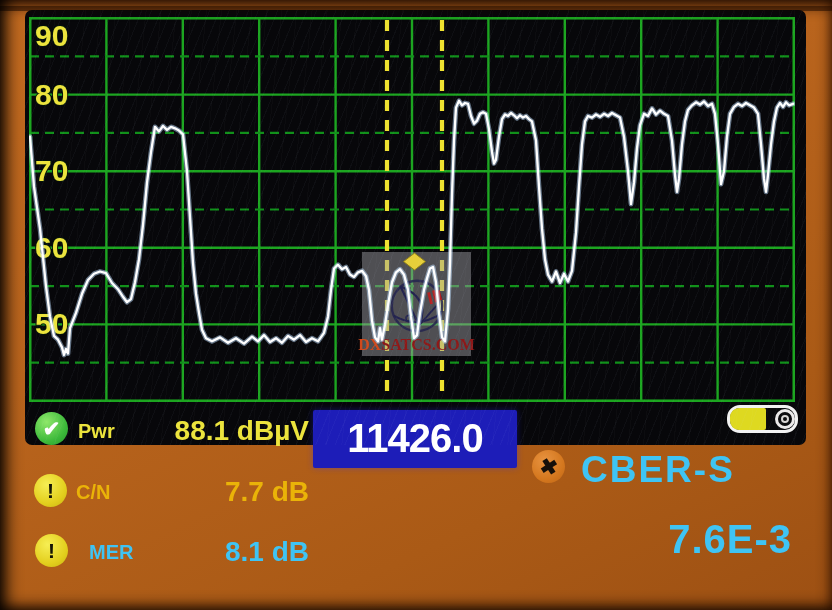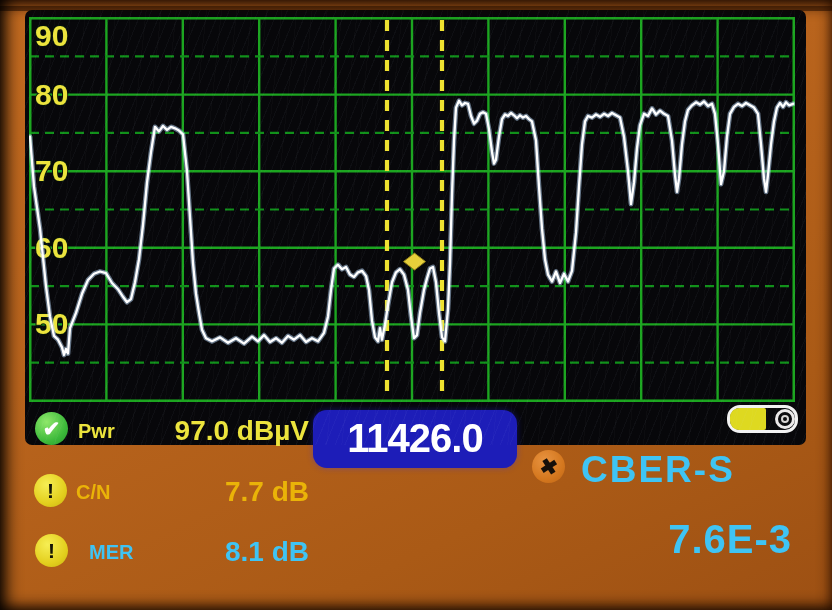--- a/index.html
+++ b/index.html
@@ -52,21 +52,21 @@
   .icon-fail{background:radial-gradient(circle at 38% 32%,#e89340,#d4771e 62%,#bd6616);color:#16100a;}
   .icon-fail span{display:inline-block;transform:rotate(12deg);}
   .row-label{font-size:20px;line-height:34px;}
   .row-value{font-size:28px;line-height:34px;text-align:right;width:194px;left:90px;}
   .c-yellow{color:#ece43c;}
   .c-lav{color:#eab308;}
   .c-cyan{color:#3fc4f4;}
   .c-white{color:#f4f4f6;}
   .freq-box{
     left:288px;top:400px;width:204px;height:58px;background:#1d1db8;
-    border-radius:14px;text-align:center;line-height:57px;font-size:40px;letter-spacing:-1px;color:#fff;
+    border-radius:2px;text-align:center;line-height:57px;font-size:40px;letter-spacing:-1px;color:#fff;
     box-shadow:0 0 6px rgba(40,40,255,.35);
   }
   .freq-unit{left:288px;top:462px;width:204px;text-align:center;font-size:24px;line-height:26px;}
   .span-label{left:288px;top:513px;width:204px;text-align:center;font-size:28px;line-height:32px;}
   .mkw-label{left:288px;top:546px;width:204px;text-align:center;font-size:28px;line-height:32px;}
   .cber-label{left:556px;top:437px;font-size:37px;line-height:46px;letter-spacing:2px;}
   .cber-value{left:560px;top:505px;width:207px;text-align:right;font-size:40px;line-height:48px;letter-spacing:1px;}
   
   .battery{position:absolute;left:702px;top:395px;width:71px;height:28px;z-index:4;
     border:3px solid #f2f2f2;border-radius:13px;background:#0a0a0c;}
@@ -109,32 +109,46 @@
         <rect x="1" y="1" width="764" height="383" fill="none" stroke="#1ca520" stroke-width="2.8"></rect>
         <text x="6" y="29" fill="#ece43c" font-size="30" font-weight="bold">90</text>
         <text x="6" y="87.6" fill="#ece43c" font-size="30" font-weight="bold">80</text>
         <text x="6" y="164.2" fill="#ece43c" font-size="30" font-weight="bold">70</text>
         <text x="6" y="240.8" fill="#ece43c" font-size="30" font-weight="bold">60</text>
         <text x="6" y="317.4" fill="#ece43c" font-size="30" font-weight="bold">50</text>
         <line x1="358" y1="3" x2="358" y2="382" stroke="#efe22f" stroke-width="4.2" stroke-dasharray="11 9"></line>
         <line x1="413" y1="3" x2="413" y2="382" stroke="#efe22f" stroke-width="4.2" stroke-dasharray="11 9"></line>
       </svg>
 
+    <div class="watermark">
+      <svg class="logo" width="62" height="62" viewBox="0 0 64 64">
+        <circle cx="32" cy="34" r="26" fill="none" stroke="#23234f" stroke-width="2.4" opacity=".85"></circle>
+        <path d="M15 14 L34 54" stroke="#23234f" stroke-width="2.2" fill="none"></path>
+        <path d="M15 14 C32 20 44 34 34 54" stroke="#23234f" stroke-width="2.2" fill="none"></path>
+        <path d="M8 44 Q32 58 57 42" stroke="#23234f" stroke-width="2" fill="none"></path>
+        <path d="M34 54 L52 34" stroke="#23234f" stroke-width="1.8" fill="none"></path>
+        <path d="M44 20 l3 12" stroke="#b52222" stroke-width="3" fill="none"></path>
+        <path d="M49 18 l3 12" stroke="#b52222" stroke-width="3" fill="none"></path>
+        <path d="M54 18 l2.5 10" stroke="#b52222" stroke-width="3" fill="none"></path>
+        <circle cx="24" cy="47" r="3.4" fill="none" stroke="#23234f" stroke-width="1.6"></circle>
+      </svg>
+      <div class="wm-text"><span class="wm-dx">DX</span><span class="wm-rest">SATCS.COM</span></div>
+    </div>
 
     <svg id="trace-svg" class="plot" width="766" height="385" viewBox="0 0 766 385">
         <polyline points="1,119.7 5,169.5 11,211.7 17,269.1 21,299.7 25,318.9 29,322.7 33,330.4 35,338.0 37,331.9 39,336.5 41,311.2 47,295.9 53,276.8 59,263.0 65,256.8 71,254.5 77,256.1 83,266.0 89,272.2 94,279.8 98,285.2 102,282.1 106,265.3 110,242.3 114,207.8 118,165.7 122,135.1 126,109.8 130,114.4 134,109.0 138,112.8 142,109.8 146,111.3 150,113.6 154,117.4 158,154.2 161,200.2 164,246.1 167,276.8 170,295.9 173,312.8 177,321.2 183,324.3 191,320.4 199,325.8 207,321.2 215,326.6 223,319.7 229,324.3 235,318.1 241,325.0 247,321.2 253,325.8 259,318.9 265,322.7 271,318.1 277,325.0 283,321.2 289,324.3 295,315.8 299,299.7 302,272.9 305,251.5 309,247.7 313,252.2 317,250.0 321,257.6 325,259.9 329,255.3 333,253.8 337,259.1 340,272.9 343,303.6 346,320.4 349,324.3 351,311.2 353,322.7 356,307.4 359,288.3 363,265.3 367,255.3 371,252.2 375,257.6 379,272.9 382,299.7 385,321.2 388,318.1 391,295.9 395,272.9 398,261.4 401,251.5 404,250.0 407,265.3 410,295.9 413,320.4 416,324.3 419,292.1 421,246.1 423,177.2 425,123.6 427,90.6 430,83.7 433,88.3 436,86.0 439,86.8 442,99.0 445,106.7 448,103.6 451,96.8 454,95.2 457,96.8 460,112.1 463,135.1 465,146.5 467,142.7 470,119.7 473,102.1 476,97.5 479,99.0 482,96.0 485,98.3 488,101.3 491,98.3 494,100.6 497,99.0 500,102.1 503,104.4 507,123.6 510,169.5 513,211.7 516,242.3 519,257.6 523,264.5 527,254.5 531,266.0 535,256.8 539,264.5 543,253.8 547,215.5 550,169.5 553,127.4 556,104.4 559,99.0 563,100.6 567,97.5 571,99.8 575,96.8 579,99.0 583,96.0 587,98.3 591,100.6 595,119.7 599,154.2 602,187.1 605,165.7 608,131.2 611,108.2 615,96.8 619,99.0 623,91.4 627,97.5 631,93.7 635,96.8 639,99.0 643,123.6 646,158.0 648,174.9 650,161.9 653,127.4 656,104.4 659,92.9 663,88.3 667,85.3 671,87.6 675,84.5 679,89.1 683,86.8 686,96.8 689,127.4 692,167.2 695,154.2 698,119.7 701,96.8 705,89.9 709,86.8 713,89.1 717,86.0 721,88.3 725,90.6 729,96.8 732,127.4 735,161.9 737,174.9 739,158.0 742,127.4 745,104.4 748,90.6 751,86.0 754,89.9 757,85.3 760,88.3 764,86.8" fill="none" stroke="#bfe0ff" stroke-width="4.8" opacity="0.5" stroke-linejoin="round" stroke-linecap="round"></polyline>
         <polyline points="1,119.7 5,169.5 11,211.7 17,269.1 21,299.7 25,318.9 29,322.7 33,330.4 35,338.0 37,331.9 39,336.5 41,311.2 47,295.9 53,276.8 59,263.0 65,256.8 71,254.5 77,256.1 83,266.0 89,272.2 94,279.8 98,285.2 102,282.1 106,265.3 110,242.3 114,207.8 118,165.7 122,135.1 126,109.8 130,114.4 134,109.0 138,112.8 142,109.8 146,111.3 150,113.6 154,117.4 158,154.2 161,200.2 164,246.1 167,276.8 170,295.9 173,312.8 177,321.2 183,324.3 191,320.4 199,325.8 207,321.2 215,326.6 223,319.7 229,324.3 235,318.1 241,325.0 247,321.2 253,325.8 259,318.9 265,322.7 271,318.1 277,325.0 283,321.2 289,324.3 295,315.8 299,299.7 302,272.9 305,251.5 309,247.7 313,252.2 317,250.0 321,257.6 325,259.9 329,255.3 333,253.8 337,259.1 340,272.9 343,303.6 346,320.4 349,324.3 351,311.2 353,322.7 356,307.4 359,288.3 363,265.3 367,255.3 371,252.2 375,257.6 379,272.9 382,299.7 385,321.2 388,318.1 391,295.9 395,272.9 398,261.4 401,251.5 404,250.0 407,265.3 410,295.9 413,320.4 416,324.3 419,292.1 421,246.1 423,177.2 425,123.6 427,90.6 430,83.7 433,88.3 436,86.0 439,86.8 442,99.0 445,106.7 448,103.6 451,96.8 454,95.2 457,96.8 460,112.1 463,135.1 465,146.5 467,142.7 470,119.7 473,102.1 476,97.5 479,99.0 482,96.0 485,98.3 488,101.3 491,98.3 494,100.6 497,99.0 500,102.1 503,104.4 507,123.6 510,169.5 513,211.7 516,242.3 519,257.6 523,264.5 527,254.5 531,266.0 535,256.8 539,264.5 543,253.8 547,215.5 550,169.5 553,127.4 556,104.4 559,99.0 563,100.6 567,97.5 571,99.8 575,96.8 579,99.0 583,96.0 587,98.3 591,100.6 595,119.7 599,154.2 602,187.1 605,165.7 608,131.2 611,108.2 615,96.8 619,99.0 623,91.4 627,97.5 631,93.7 635,96.8 639,99.0 643,123.6 646,158.0 648,174.9 650,161.9 653,127.4 656,104.4 659,92.9 663,88.3 667,85.3 671,87.6 675,84.5 679,89.1 683,86.8 686,96.8 689,127.4 692,167.2 695,154.2 698,119.7 701,96.8 705,89.9 709,86.8 713,89.1 717,86.0 721,88.3 725,90.6 729,96.8 732,127.4 735,161.9 737,174.9 739,158.0 742,127.4 745,104.4 748,90.6 751,86.0 754,89.9 757,85.3 760,88.3 764,86.8" fill="none" stroke="#ffffff" stroke-width="2.3" stroke-linejoin="round" stroke-linecap="round"></polyline>
         <polygon points="374.5,244.588 385.5,236.088 396.5,244.588 385.5,253.088" fill="#e7cf3a" stroke="#8f7f18" stroke-width="1"></polygon>
       </svg>
 
     <div class="stat-icon icon-ok" style="left:10px;top:402px;">
         <span>✔</span>
       </div>
     <div class="panel-item row-label c-yellow" style="left:53px;top:404px;">Pwr</div>
-    <div class="panel-item row-value c-yellow" style="top:404px;">97.0 dBµV</div>
+    <div class="panel-item row-value c-yellow" style="top:404px;">88.1 dBµV</div>
 
     <div class="stat-icon icon-warn" style="left:9px;top:464px;">
         <span>!</span>
       </div>
     <div class="panel-item row-label c-lav" style="left:51px;top:465px;">C/N</div>
     <div class="panel-item row-value c-lav" style="top:465px;">7.7 dB</div>
 
     <div class="stat-icon icon-warn" style="left:10px;top:524px;">
         <span>!</span>
       </div>

